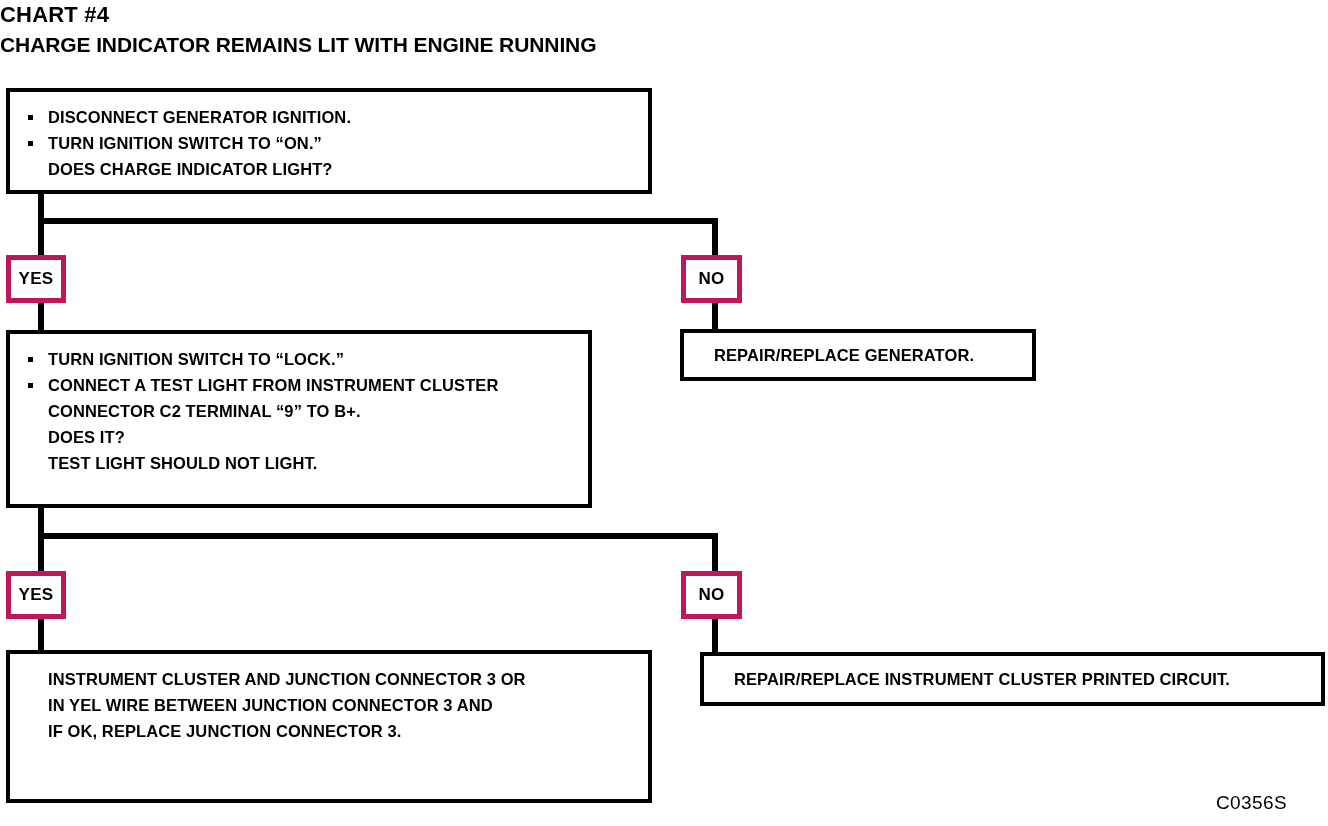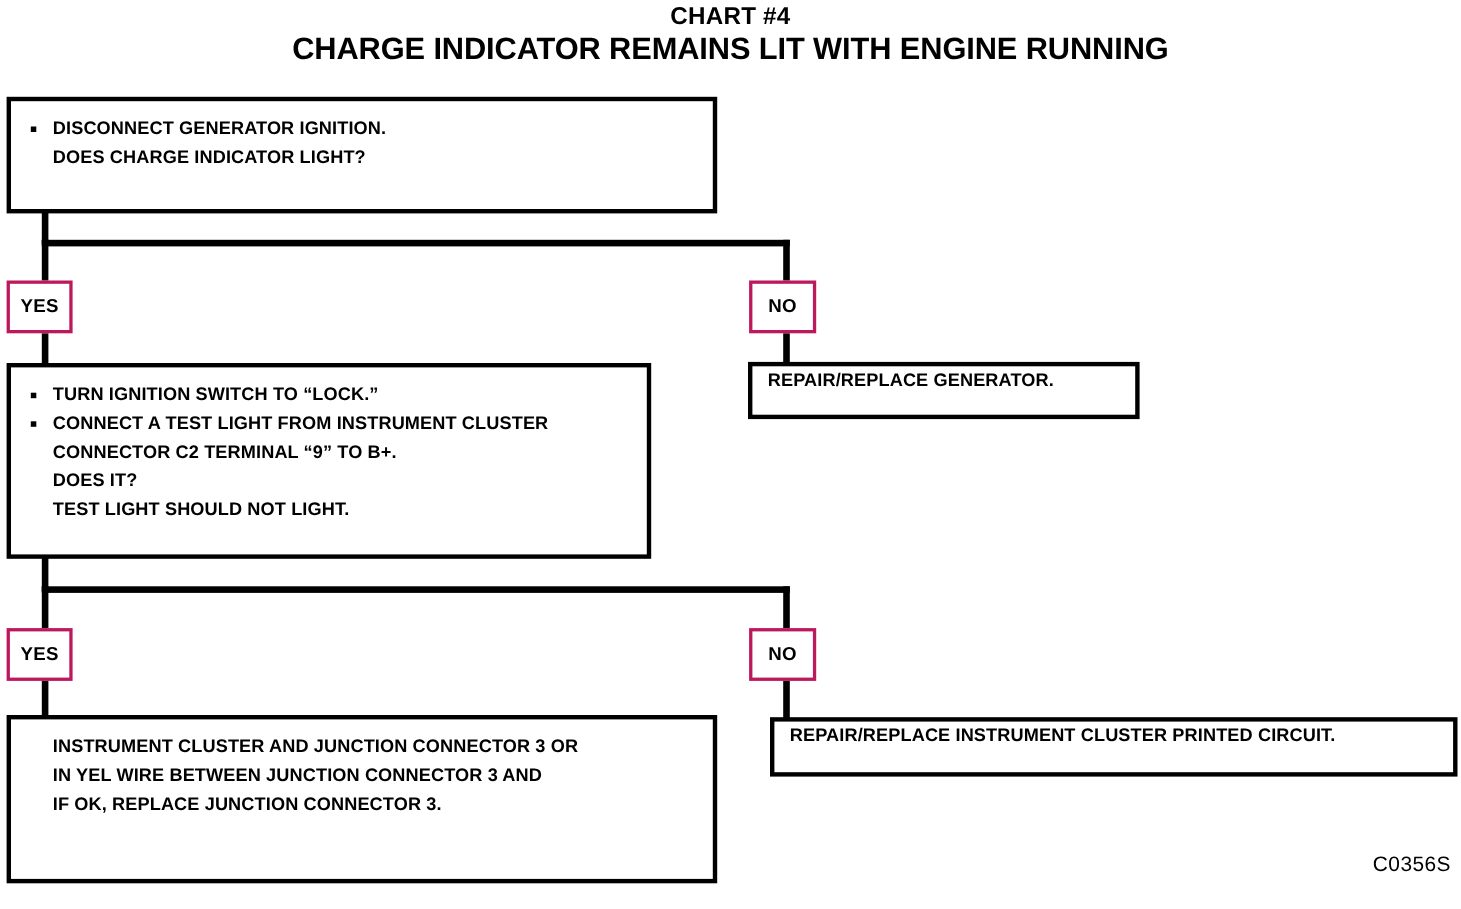--- a/index.html
+++ b/index.html
@@ -19,34 +19,33 @@
     background: #ffffff;
     overflow: hidden;
   }
 
   
   .title-main {
     position: absolute;
     left: 0;
     top: 2px;
     width: 1328px;
-    text-align: center;
+    text-align: left;
     font-size: 22px;
     font-weight: bold;
     letter-spacing: 0.2px;
     line-height: 26px;
     white-space: nowrap;
   }
   .title-sub {
     position: absolute;
     left: 0;
     top: 32px;
     width: 1328px;
-    text-align: center;
-    font-size: 28px;
+    font-size: 21px;
     font-weight: bold;
     letter-spacing: -0.1px;
     line-height: 26px;
     white-space: nowrap;
   }
 
   
   .box {
     position: absolute;
     box-sizing: border-box;
@@ -71,31 +70,32 @@
     left: 6px;
     top: 11px;
     width: 5px;
     height: 5px;
     background: #000000;
   }
 
   
   .box-action {
     display: flex;
-    align-items: flex-start;
+    align-items: center;
+    padding-left: 16px;
   }
   .box-action .line {
     padding-left: 14px;
   }
 
   
   .label-box {
     position: absolute;
     box-sizing: border-box;
-    border: 3px solid #be185d;
+    border: 5px solid #be185d;
     background: #ffffff;
     display: flex;
     align-items: center;
     justify-content: center;
     font-size: 17px;
     font-weight: bold;
     letter-spacing: 0.3px;
     z-index: 3;
   }
 
@@ -126,20 +126,21 @@
 <body>
 
 <div id="page">
 
   <div class="title-main">CHART #4</div>
   <div class="title-sub">CHARGE INDICATOR REMAINS LIT WITH ENGINE RUNNING</div>
 
   <div class="box" style="left:6px; top:88px; width:646px; height:106px;">
     <div class="box-inner">
       <div class="line bulleted">DISCONNECT GENERATOR IGNITION.</div>
+      <div class="line bulleted">TURN IGNITION SWITCH TO “ON.”</div>
       <div class="line">DOES CHARGE INDICATOR LIGHT?</div>
     </div>
   </div>
 
   <div class="conn-v" style="left:38px; top:192px; height:30px;"></div>
   <div class="conn-h" style="left:38px; top:218px; width:680px;"></div>
   <div class="conn-v" style="left:38px; top:218px; height:38px;"></div>
   <div class="conn-v" style="left:712px; top:218px; height:38px;"></div>
 
   <div class="label-box" style="left:6px; top:255px; width:60px; height:48px;">
@@ -186,15 +187,15 @@
   </div>
 
   <div class="box" style="left:6px; top:650px; width:646px; height:153px;">
     <div class="box-inner">
       <div class="line">INSTRUMENT CLUSTER AND JUNCTION CONNECTOR 3 OR</div>
       <div class="line">IN YEL WIRE BETWEEN JUNCTION CONNECTOR 3 AND</div>
       <div class="line">IF OK, REPLACE JUNCTION CONNECTOR 3.</div>
     </div>
   </div>
 
-  <div class="code-label" style="left:1216px; top:776px;margin-left:32px;">C0356S</div>
+  <div class="code-label" style="left:1216px; top:792px;">C0356S</div>
 
 </div>
 
 </body></html>

